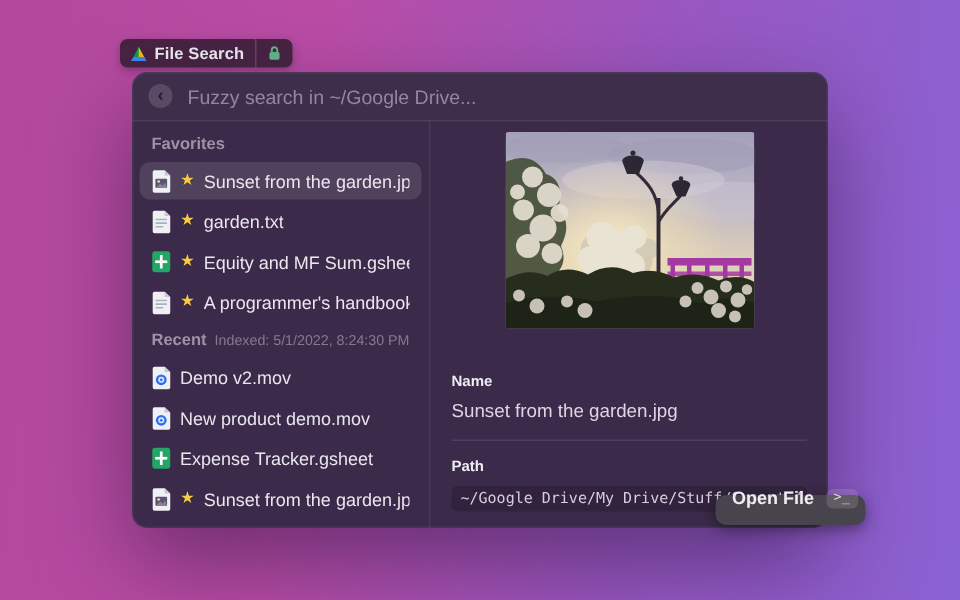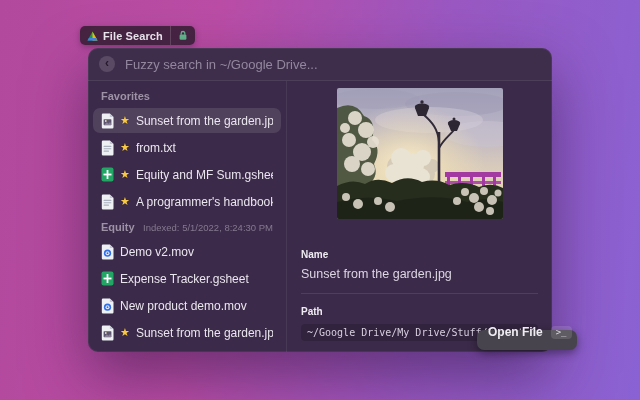--- a/index.html
+++ b/index.html
@@ -137,21 +137,21 @@
           <span class="file-icon">
             <svg width="13" height="16" viewBox="0 0 13 16">
   <path d="M2 .5h6.8L12.5 4v10.3a1.2 1.2 0 0 1-1.2 1.2H2A1.2 1.2 0 0 1 .8 14.3V1.7A1.2 1.2 0 0 1 2 .5z" fill="#eef0f4"></path>
   <path d="M8.8 .5l3.7 3.5H8.8z" fill="#c3c8d4"></path>
               <rect x="2.6" y="5.8" width="7.8" height="1.1" rx=".5" fill="#aab0bd"></rect>
   <rect x="2.6" y="8.2" width="7.8" height="1.1" rx=".5" fill="#aab0bd"></rect>
   <rect x="2.6" y="10.6" width="5.4" height="1.1" rx=".5" fill="#aab0bd"></rect>
             </svg>
           </span>
           <span class="star">★</span>
-          <span class="file-name">from.txt</span>
+          <span class="file-name">garden.txt</span>
         </div>
         <div class="row">
           <span class="file-icon">
             <svg width="13" height="15" viewBox="0 0 13 15">
     <rect x=".5" y=".5" width="12" height="14" rx="2" fill="#23a566"></rect>
     <rect x="5.6" y="3" width="1.8" height="9" fill="#fff"></rect>
     <rect x="2.5" y="6.6" width="8" height="1.8" fill="#fff"></rect>
             </svg>
           </span>
           <span class="star">★</span>
@@ -164,56 +164,56 @@
   <path d="M8.8 .5l3.7 3.5H8.8z" fill="#c3c8d4"></path>
               <rect x="2.6" y="5.8" width="7.8" height="1.1" rx=".5" fill="#aab0bd"></rect>
   <rect x="2.6" y="8.2" width="7.8" height="1.1" rx=".5" fill="#aab0bd"></rect>
   <rect x="2.6" y="10.6" width="5.4" height="1.1" rx=".5" fill="#aab0bd"></rect>
             </svg>
           </span>
           <span class="star">★</span>
           <span class="file-name">A programmer's handbook.p...</span>
         </div>
         <div class="section-head">
-          <span class="section-label">Equity</span>
+          <span class="section-label">Recent</span>
           <span class="section-meta">Indexed: 5/1/2022, 8:24:30 PM</span>
         </div>
         <div class="row">
           <span class="file-icon">
             <svg width="13" height="16" viewBox="0 0 13 16">
   <path d="M2 .5h6.8L12.5 4v10.3a1.2 1.2 0 0 1-1.2 1.2H2A1.2 1.2 0 0 1 .8 14.3V1.7A1.2 1.2 0 0 1 2 .5z" fill="#eef0f4"></path>
   <path d="M8.8 .5l3.7 3.5H8.8z" fill="#c3c8d4"></path>
               <circle cx="6.5" cy="9.2" r="3.6" fill="#2f6fed"></circle>
     <circle cx="6.5" cy="9.2" r="2" fill="#dfe8ff"></circle>
               <circle cx="6.5" cy="9.2" r=".9" fill="#2f6fed"></circle>
             </svg>
           </span>
           <span class="file-name">Demo v2.mov</span>
+        </div>
+        <div class="row">
+          <span class="file-icon">
+            <svg width="13" height="16" viewBox="0 0 13 16">
+  <path d="M2 .5h6.8L12.5 4v10.3a1.2 1.2 0 0 1-1.2 1.2H2A1.2 1.2 0 0 1 .8 14.3V1.7A1.2 1.2 0 0 1 2 .5z" fill="#eef0f4"></path>
+  <path d="M8.8 .5l3.7 3.5H8.8z" fill="#c3c8d4"></path>
+              <circle cx="6.5" cy="9.2" r="3.6" fill="#2f6fed"></circle>
+    <circle cx="6.5" cy="9.2" r="2" fill="#dfe8ff"></circle>
+              <circle cx="6.5" cy="9.2" r=".9" fill="#2f6fed"></circle>
+            </svg>
+          </span>
+          <span class="file-name">New product demo.mov</span>
         </div>
         <div class="row">
           <span class="file-icon">
             <svg width="13" height="15" viewBox="0 0 13 15">
     <rect x=".5" y=".5" width="12" height="14" rx="2" fill="#23a566"></rect>
     <rect x="5.6" y="3" width="1.8" height="9" fill="#fff"></rect>
     <rect x="2.5" y="6.6" width="8" height="1.8" fill="#fff"></rect>
             </svg>
           </span>
           <span class="file-name">Expense Tracker.gsheet</span>
-        </div>
-        <div class="row">
-          <span class="file-icon">
-            <svg width="13" height="16" viewBox="0 0 13 16">
-  <path d="M2 .5h6.8L12.5 4v10.3a1.2 1.2 0 0 1-1.2 1.2H2A1.2 1.2 0 0 1 .8 14.3V1.7A1.2 1.2 0 0 1 2 .5z" fill="#eef0f4"></path>
-  <path d="M8.8 .5l3.7 3.5H8.8z" fill="#c3c8d4"></path>
-              <circle cx="6.5" cy="9.2" r="3.6" fill="#2f6fed"></circle>
-    <circle cx="6.5" cy="9.2" r="2" fill="#dfe8ff"></circle>
-              <circle cx="6.5" cy="9.2" r=".9" fill="#2f6fed"></circle>
-            </svg>
-          </span>
-          <span class="file-name">New product demo.mov</span>
         </div>
         <div class="row">
           <span class="file-icon">
             <svg width="13" height="16" viewBox="0 0 13 16">
   <path d="M2 .5h6.8L12.5 4v10.3a1.2 1.2 0 0 1-1.2 1.2H2A1.2 1.2 0 0 1 .8 14.3V1.7A1.2 1.2 0 0 1 2 .5z" fill="#eef0f4"></path>
   <path d="M8.8 .5l3.7 3.5H8.8z" fill="#c3c8d4"></path>
               <rect x="2.6" y="6.2" width="7.8" height="6" rx=".6" fill="#5d5570"></rect>
     <circle cx="4.8" cy="8" r=".9" fill="#e8dfae"></circle>
     <path d="M3.2 12l2.5-2.7 1.8 1.5 1.6-1.9 1.3 3.1z" fill="#8a8098"></path>
             </svg>

